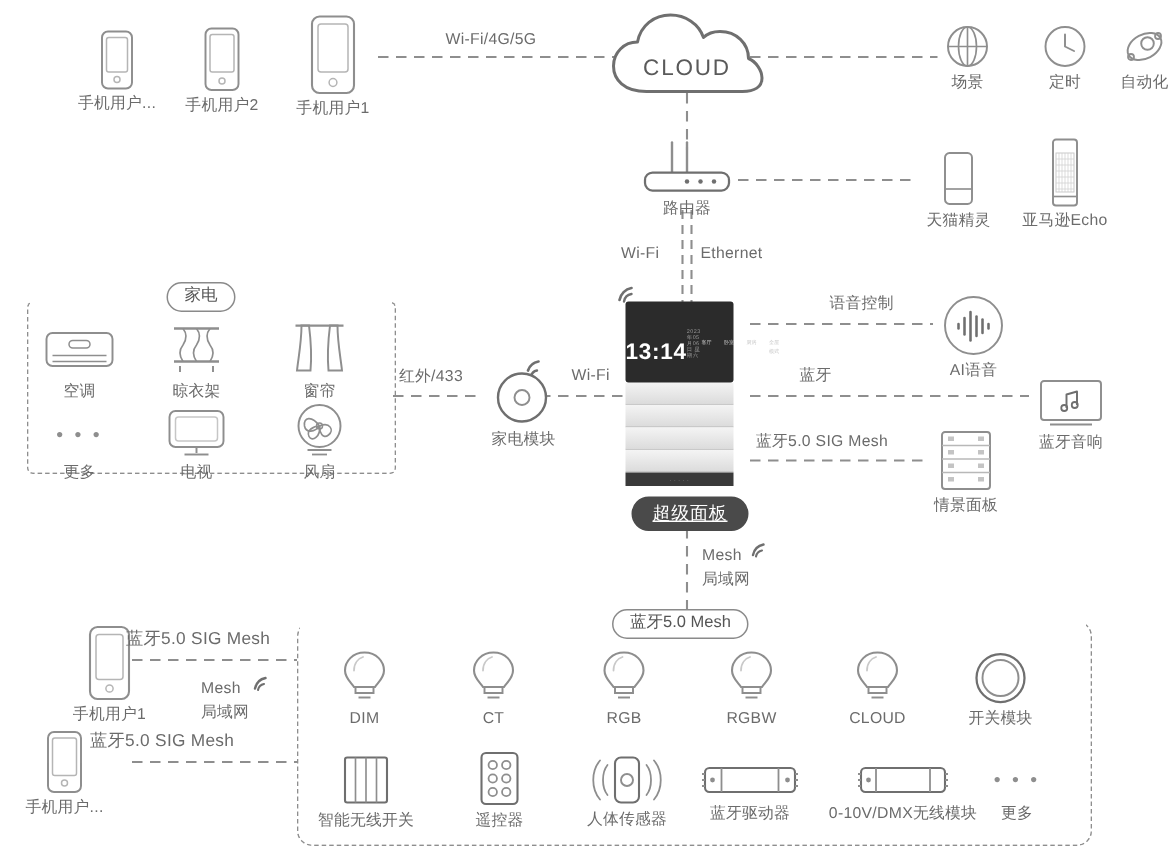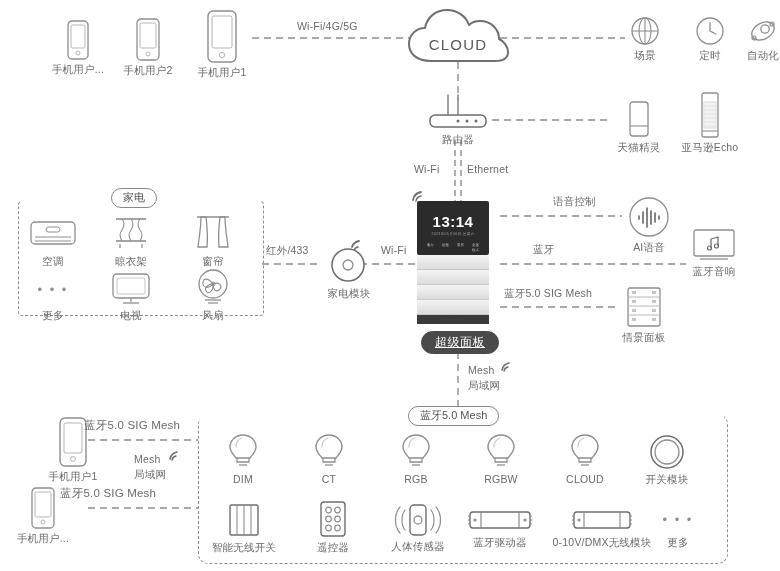--- a/index.html
+++ b/index.html
@@ -11,21 +11,21 @@
   .lbl{position:absolute;font-size:10.5px;color:#6b6b6b;white-space:nowrap;letter-spacing:.2px;}
   svg{display:block;overflow:visible;}
   .dash{position:absolute;}
   .dashbox{position:absolute;border:1.4px dashed #8e8e8e;border-radius:4px;}
   .pill{position:absolute;border:1.3px solid #8a8a8a;border-radius:11px;background:#fff;
         font-size:11px;color:#555;padding:2px 11px;white-space:nowrap;line-height:1.25;}
   .pill.dark{background:#4a4a4a;border-color:#4a4a4a;color:#fff;font-size:12px;
         padding:3px 13px;border-radius:12px;letter-spacing:.5px;text-decoration:underline;}
   .panel{position:absolute;}
   .scr{background:#2b2b2b;width:72px;height:54px;border-radius:2px;position:relative;
-       display:flex;flex-direction:column;align-items:center;}
+       display:flex;flex-direction:row;align-items:center;}
   .scr .t{color:#fff;font-size:15px;font-weight:bold;margin-top:12px;letter-spacing:.5px;}
   .scr .s{color:#9a9a9a;font-size:3.6px;margin-top:2px;letter-spacing:.3px;}
   .scr .r{display:flex;gap:7px;margin-top:7px;}
   .scr .r b{display:block;width:8px;text-align:center;color:#c8c8c8;font-size:3.4px;font-weight:normal;line-height:1.5;}
   .rows{width:72px;}
   .rows div{height:14px;border-bottom:1px solid #c9c9c9;
             background:linear-gradient(180deg,#f4f4f4 0%,#dcdcdc 100%);}
   .foot{width:72px;height:9px;background:#3a3a3a;color:#8a8a8a;font-size:3.4px;
         display:flex;align-items:center;justify-content:center;letter-spacing:.4px;}
   .dots{font-size:13px;color:#8e8e8e;letter-spacing:2px;height:34px;display:flex;align-items:center;}
@@ -300,21 +300,21 @@
         <line x1="23" y1="15" x2="23" y2="28"></line>
         <line x1="27" y1="17" x2="27" y2="26"></line>
         <line x1="31" y1="20" x2="31" y2="23"></line>
       </g>
     </svg>
     <span class="cap">AI语音</span>
   </div>
 
   <span class="lbl" style="left:533px;top:243px;">蓝牙</span>
 
-  <div class="node" style="left:684px;top:228px;width:60px;">
+  <div class="node" style="left:684px;top:252px;width:60px;">
     <svg width="46" height="34" viewBox="0 0 46 34">
       <rect x="3" y="2" width="40" height="26" rx="2" fill="none" stroke="#8e8e8e" stroke-width="1.3"></rect>
       <path d="M20 20 v-9 l7 -2 v9" fill="none" stroke="#6f6f6f" stroke-width="1.3" stroke-linejoin="round"></path>
       <circle cx="18.5" cy="20" r="2" fill="none" stroke="#6f6f6f" stroke-width="1.2"></circle>
       <circle cx="25.5" cy="18" r="2" fill="none" stroke="#6f6f6f" stroke-width="1.2"></circle>
       <line x1="9" y1="31" x2="37" y2="31" stroke="#8e8e8e" stroke-width="1.3"></line>
     </svg>
     <span class="cap">蓝牙音响</span>
   </div>
 

